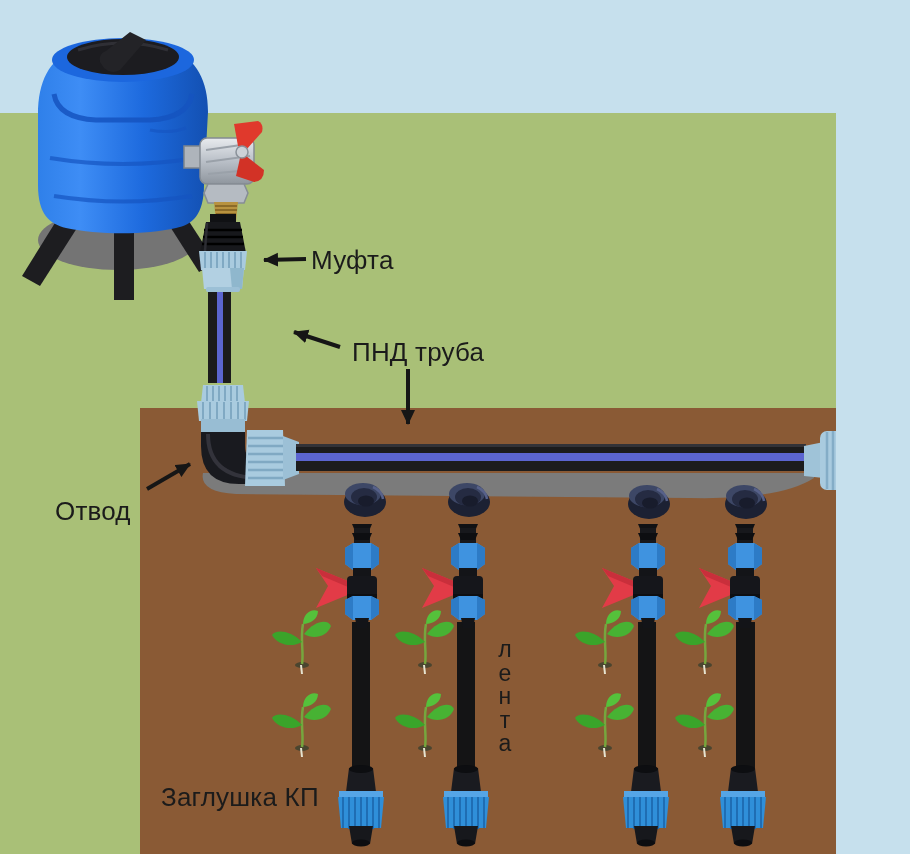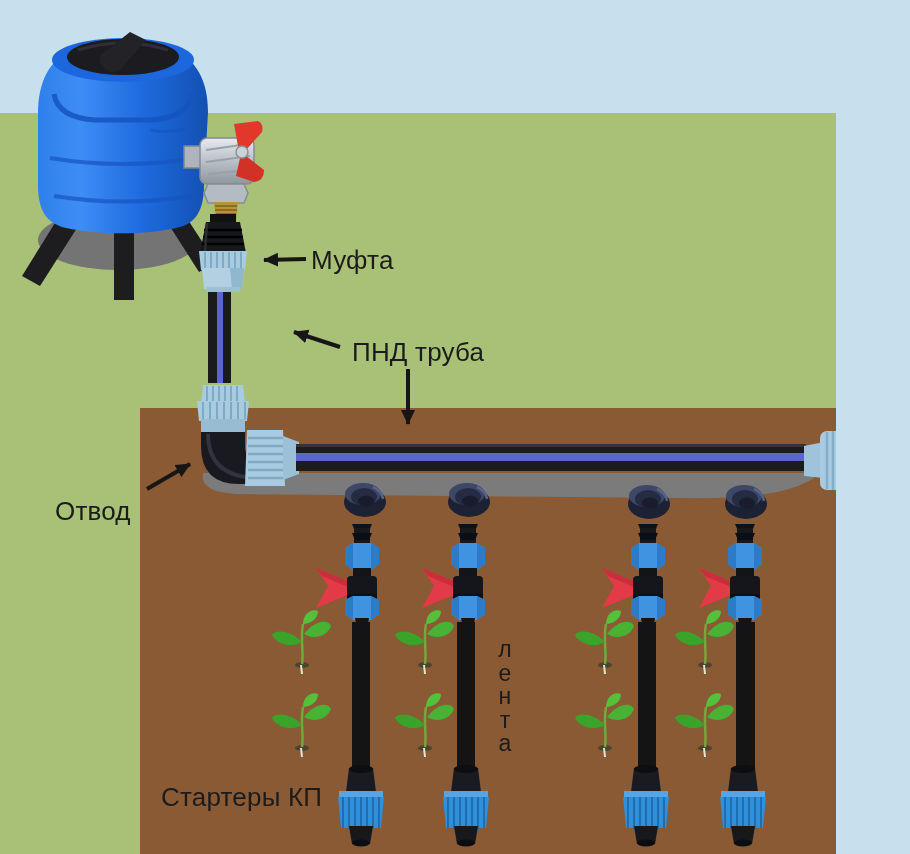--- a/index.html
+++ b/index.html
@@ -243,14 +243,14 @@
     <path d="M408,369 L408,424" marker-end="url(#arrowHead)"></path>
     <path d="M845,386 L845,424" marker-end="url(#arrowHead)"></path>
     <path d="M147,489 L190,464" marker-end="url(#arrowHead)"></path>
   </g>
 </svg>
 
 <div class="label" style="left:311px;top:245px">Муфта</div>
 <div class="label" style="left:352px;top:337px">ПНД труба</div>
 <div class="label" style="left:55px;top:496px">Отвод</div>
 <div class="label label-vertical" style="left:490px;top:638px">л<br>е<br>н<br>т<br>а</div>
-<div class="label" style="left:161px;top:782px">Стартеры КП</div>
+<div class="label" style="left:161px;top:782px">Заглушка КП</div>
 </div>
 
 </body></html>

